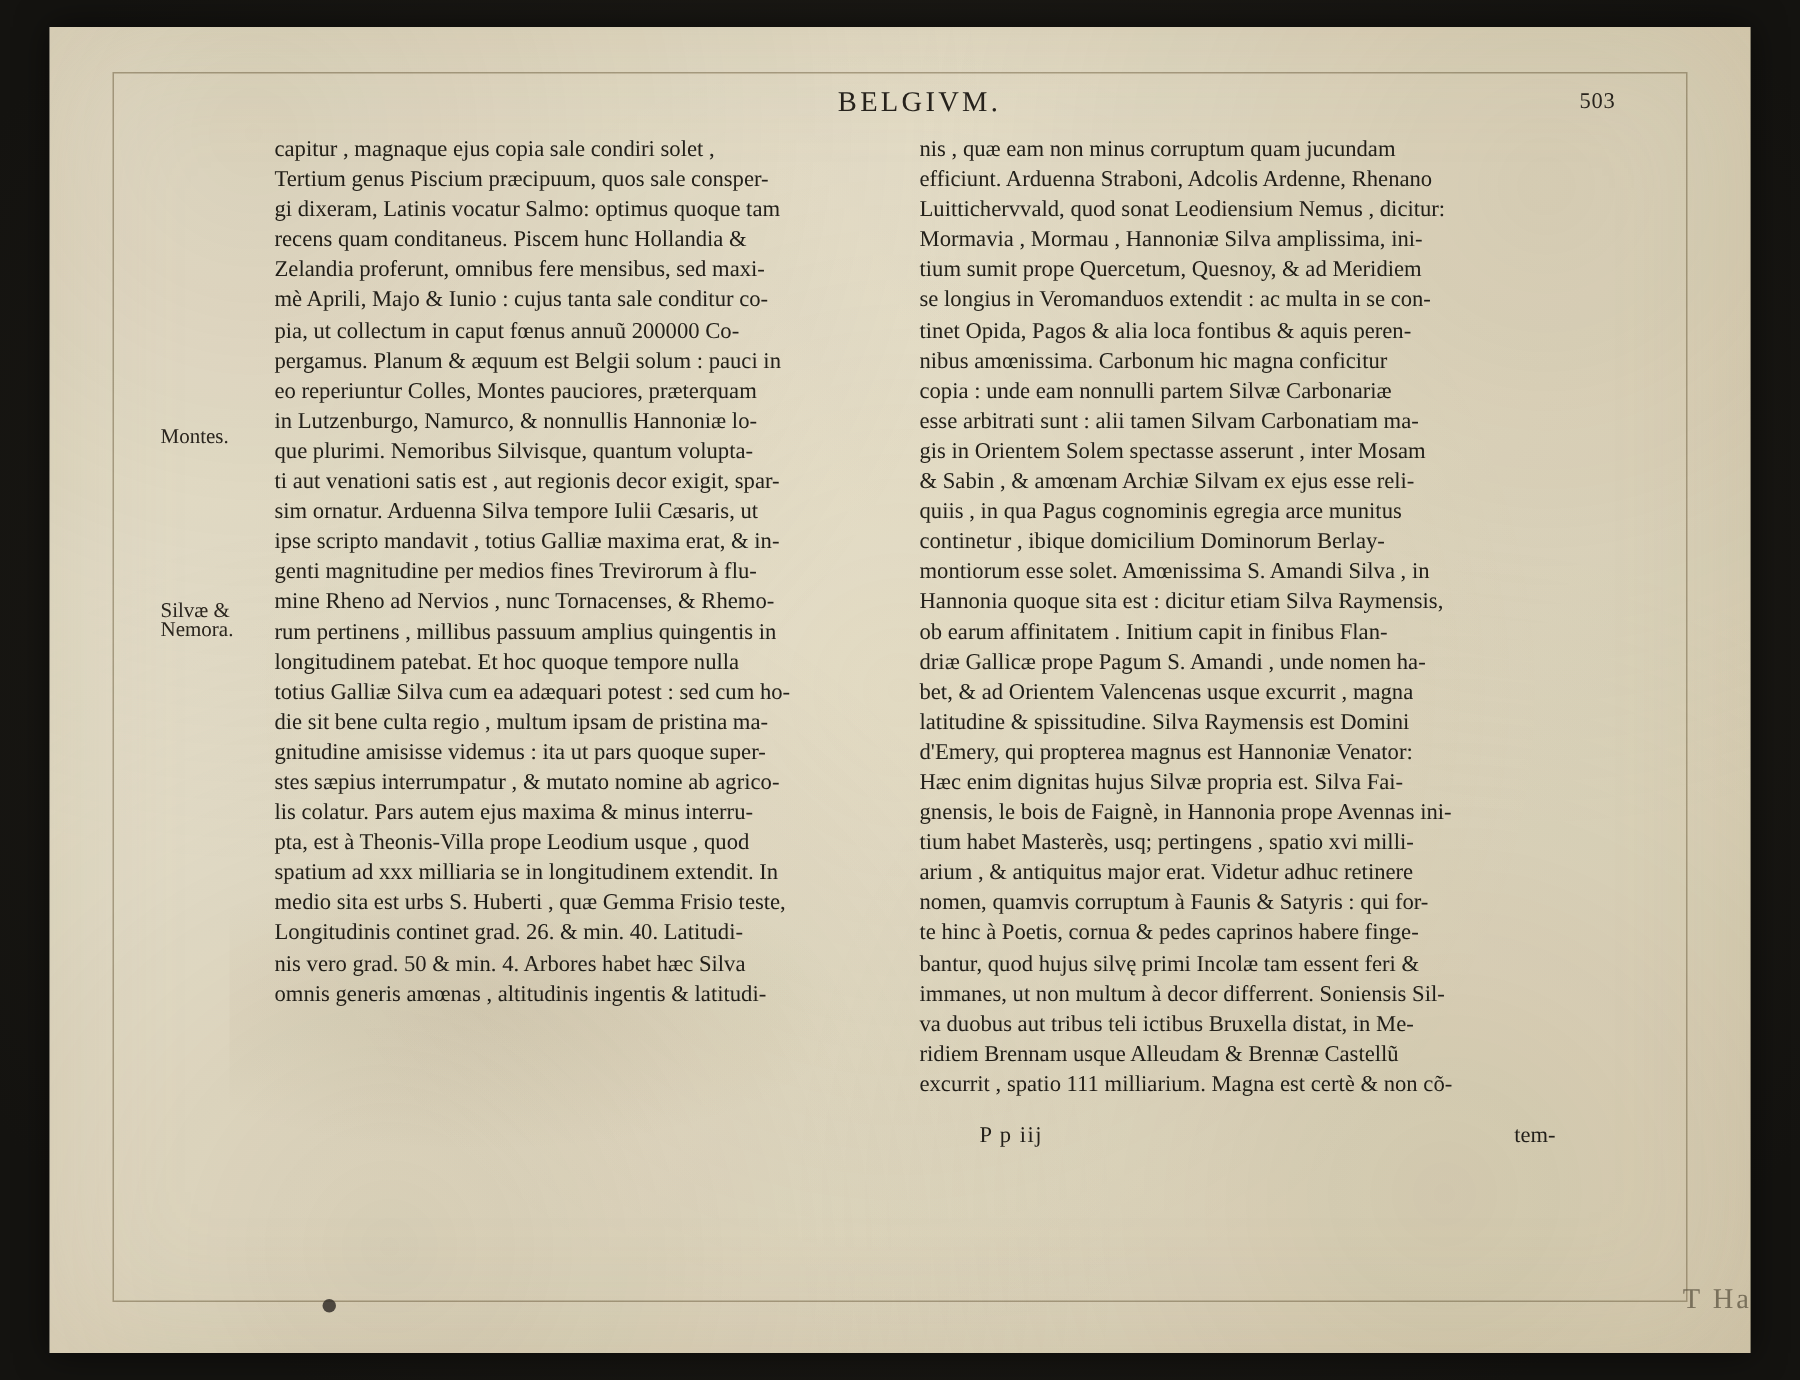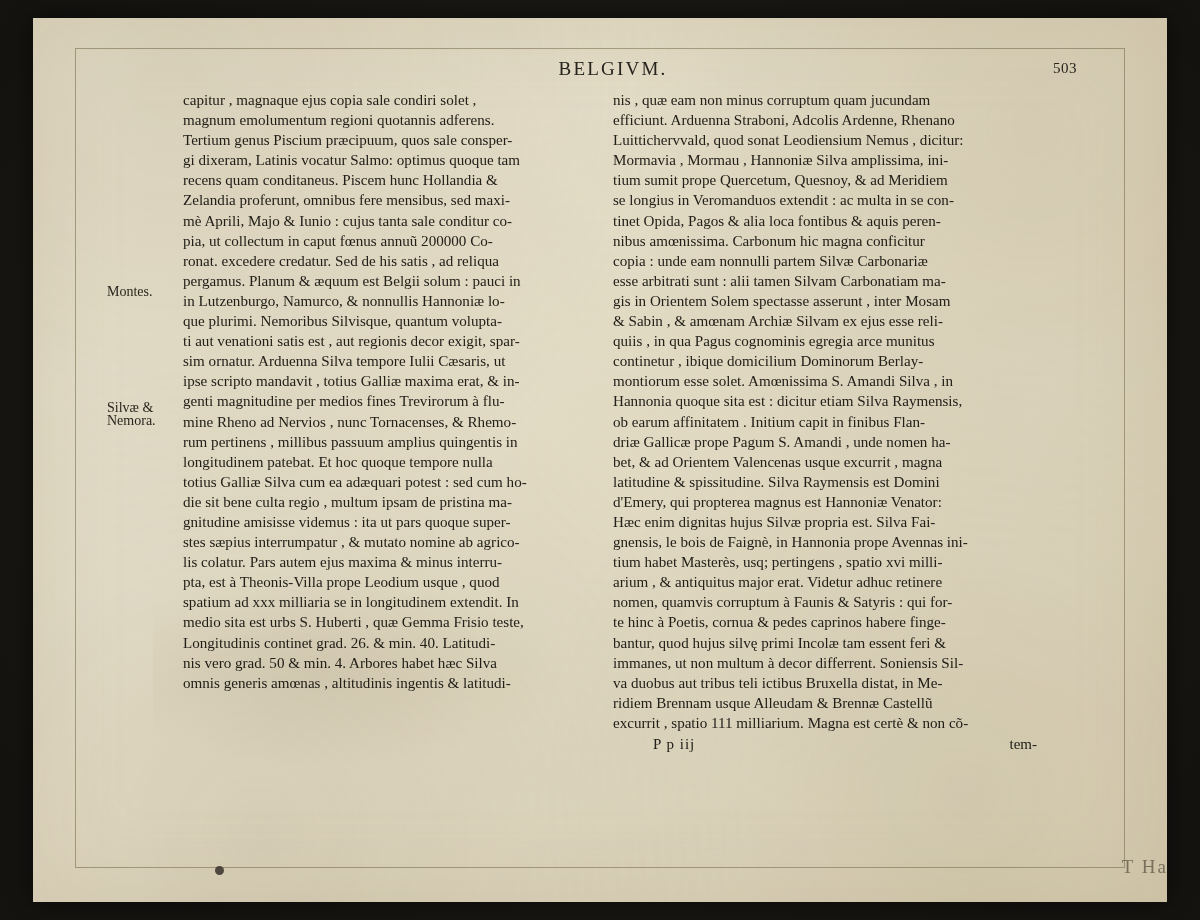--- a/index.html
+++ b/index.html
@@ -116,21 +116,21 @@
     text-align: left;
     font-family: "Liberation Serif", serif;
     margin-left: 44px;
   }
   #note-montes { left: -120px; top: 196px; }
   #note-silvae { left: -120px; top: 312px; }
 
   
   #footline {
     position: relative;
-    margin-top: 3px;
+    margin-top: 16px;
     width: 860px;
     height: 22px;
     font-size: 15px;
     color: #23201a;
   }
   #signature {
     position: absolute;
     left: 470px;
     top: 0;
     letter-spacing: 1px;
@@ -194,29 +194,28 @@
 
         <div class="marginal" id="note-montes">
           <span>Montes.</span>
         </div>
         <div class="marginal" id="note-silvae">
           <span>Silvæ &amp; Nemora.</span>
         </div>
 
         <div class="col" id="col-left">
             <span class="ln">capitur , magnaque  ejus copia  sale condiri  solet ,</span>
-            <span class="ln">magnum emolumentum regioni quotannis adferens.</span>
             <span class="ln">Tertium genus Piscium præcipuum, quos sale consper-</span>
             <span class="ln">gi dixeram, Latinis vocatur Salmo: optimus quoque tam</span>
             <span class="ln">recens quam conditaneus.  Piscem hunc Hollandia &amp;</span>
             <span class="ln">Zelandia proferunt, omnibus fere mensibus, sed maxi-</span>
             <span class="ln">mè Aprili, Majo &amp; Iunio : cujus tanta sale conditur co-</span>
             <span class="ln">pia, ut collectum  in caput fœnus annuũ 200000 Co-</span>
-            <span class="ln">ronat. excedere credatur.  Sed de his satis , ad reliqua</span>
             <span class="ln">pergamus. Planum &amp; æquum est Belgii solum : pauci in</span>
+            <span class="ln">eo reperiuntur Colles,  Montes pauciores, præterquam</span>
             <span class="ln">in Lutzenburgo, Namurco, &amp; nonnullis Hannoniæ lo-</span>
             <span class="ln">que plurimi.  Nemoribus Silvisque, quantum volupta-</span>
             <span class="ln">ti aut venationi satis est , aut regionis decor exigit, spar-</span>
             <span class="ln">sim ornatur.   Arduenna Silva tempore Iulii Cæsaris, ut</span>
             <span class="ln">ipse scripto mandavit , totius Galliæ maxima erat, &amp; in-</span>
             <span class="ln">genti magnitudine  per medios fines Trevirorum à flu-</span>
             <span class="ln">mine Rheno ad Nervios ,  nunc Tornacenses, &amp; Rhemo-</span>
             <span class="ln">rum pertinens , millibus passuum amplius quingentis in</span>
             <span class="ln">longitudinem patebat.  Et hoc quoque tempore nulla</span>
             <span class="ln">totius Galliæ Silva cum ea adæquari potest : sed cum ho-</span>

